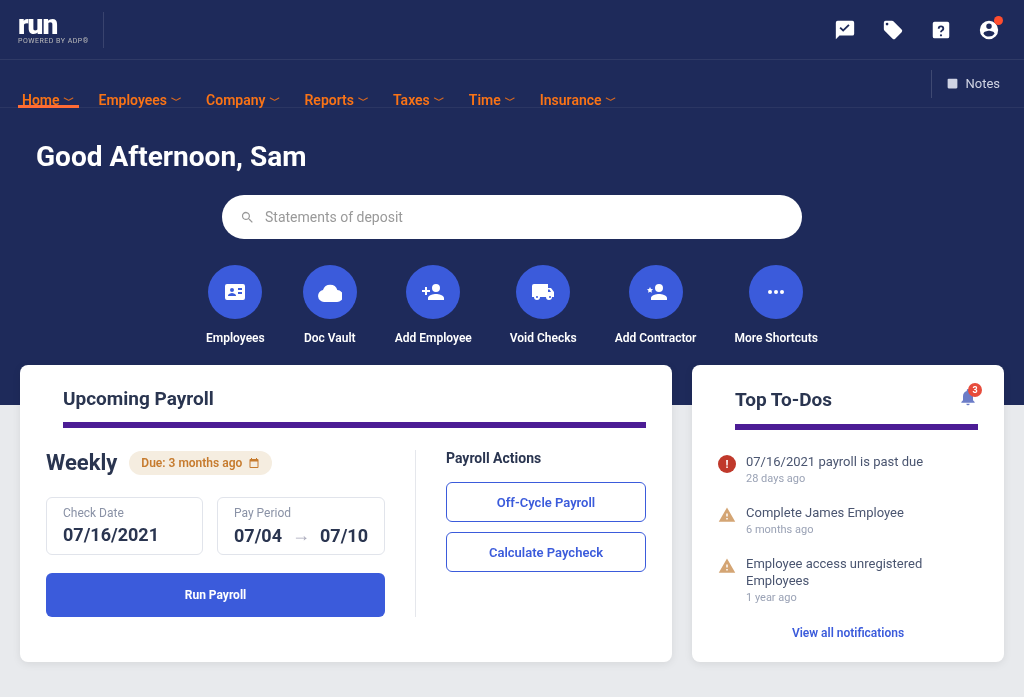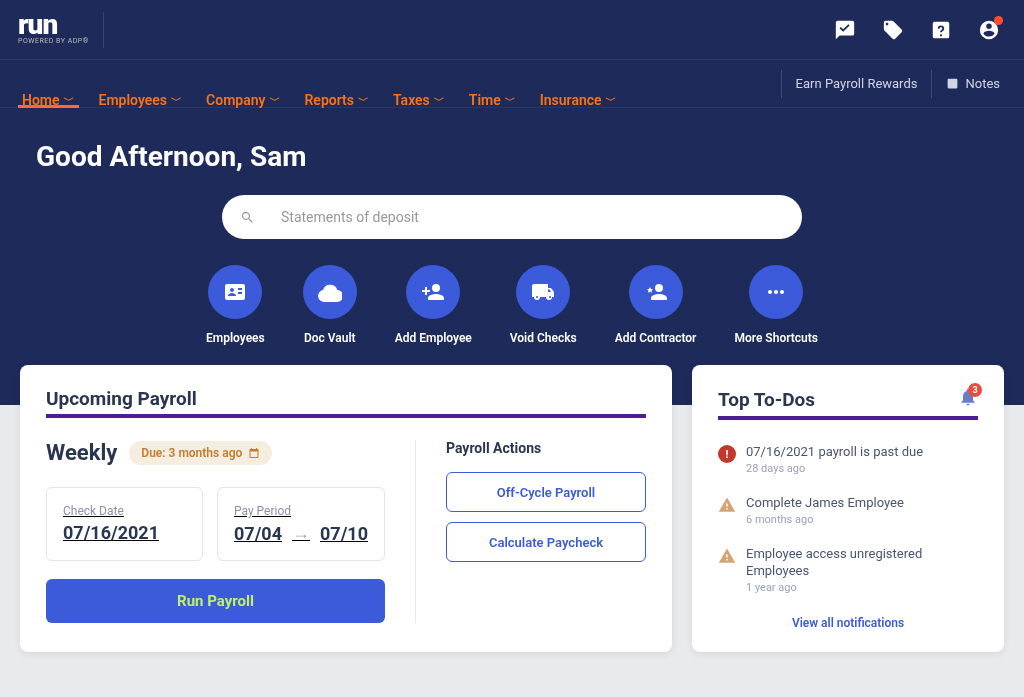--- a/index.html
+++ b/index.html
@@ -15,48 +15,48 @@
 .top-icon svg { width: 22px; height: 22px; fill: #fff; }
 .notif-dot { position: absolute; top: 3px; right: 3px; width: 9px; height: 9px; background: #ff4d2e; border-radius: 50%; }
 .navbar { display: flex; align-items: center; height: 48px; padding: 0 10px; border-bottom: 1px solid rgba(255,255,255,0.06); }
 .nav-item { display: flex; align-items: flex-end; gap: 4px; color: #f97316; font-size: 14px; font-weight: 600; padding: 0 12px; height: 48px; cursor: pointer; position: relative; }
 .nav-item.active::after { content: ""; position: absolute; bottom: 0; left: 8px; right: 8px; height: 3px; background: #ff6b35; }
 .nav-chevron { font-size: 11px; opacity: 0.85; }
 .nav-spacer { flex: 1; }
 .nav-link { font-size: 13px; color: #d0d4e4; padding: 0 14px; cursor: pointer; border-left: 1px solid rgba(255,255,255,0.15); height: 28px; display: flex; align-items: center; gap: 6px; }
 .greeting { font-size: 28px; font-weight: 700; margin-top: 32px; margin-left: 36px; }
 .search-wrap { display: flex; justify-content: center; margin-top: 22px; }
-.search { width: 580px; height: 44px; background: #fff; border-radius: 22px; display: flex; align-items: center; padding: 0 18px; gap: 26px; }
+.search { width: 580px; height: 44px; background: #fff; border-radius: 22px; display: flex; align-items: center; padding: 0 18px; gap: 10px; }
 .search svg { width: 15px; height: 15px; fill: #999; }
 .search input { flex: 1; border: none; outline: none; font-size: 14px; color: #333; }
 .search input::placeholder { color: #999; }
 .shortcuts { display: flex; justify-content: center; gap: 38px; margin-top: 26px; }
 .shortcut { display: flex; flex-direction: column; align-items: center; gap: 12px; cursor: pointer; }
 .shortcut-circle { width: 54px; height: 54px; background: #3b5bdb; border-radius: 50%; display: flex; align-items: center; justify-content: center; }
 .shortcut-circle svg { width: 24px; height: 24px; fill: #fff; }
 .shortcut-label { font-size: 12px; font-weight: 600; color: #fff; }
 .cards { display: flex; gap: 20px; padding: 0 20px; margin-top: -40px; }
 .card { background: #fff; border-radius: 8px; box-shadow: 0 2px 8px rgba(0,0,0,0.08); padding: 22px 26px; }
 .card-main { flex: 1; }
 .card-side { width: 312px; }
-.card-title { font-size: 19px; font-weight: 700; color: #2a3550; padding-bottom: 4px; border-bottom: 4px solid #4c1d95; display: flex; align-items: center; justify-content: space-between; }
+.card-title { font-size: 19px; font-weight: 700; color: #2a3550; padding-bottom: 12px; border-bottom: 6px solid #4c1d95; display: flex; align-items: center; justify-content: space-between; margin-left: 17px; }
 .main-body { display: flex; gap: 30px; margin-top: 22px; }
 .main-left { flex: 1; }
 .main-right { width: 200px; }
 .v-sep { width: 1px; background: #e5e7ec; }
 .weekly-row { display: flex; align-items: center; gap: 12px; }
 .weekly { font-size: 22px; font-weight: 700; color: #2a3550; }
 .due-badge { background: #f5ede0; color: #c67b2e; font-size: 12px; font-weight: 600; padding: 5px 12px; border-radius: 14px; display: flex; align-items: center; gap: 6px; }
 .due-badge svg { width: 12px; height: 12px; fill: #c67b2e; }
 .date-boxes { display: flex; gap: 14px; margin-top: 22px; }
-.date-box { border: 1px solid #e1e4eb; border-radius: 6px; padding: 16px 16px; flex: 1; text-decoration: underline; }
+.date-box { border: 1px solid #e1e4eb; border-radius: 6px; padding: 8px 16px; flex: 1; }
 .date-label { font-size: 12px; color: #8a92a6; margin-bottom: 4px; }
 .date-value { font-size: 18px; font-weight: 700; color: #2a3550; display: flex; align-items: center; gap: 10px; }
 .arrow { color: #aab; font-weight: 400; }
-.run-btn { width: 100%; margin-top: 18px; height: 44px; background: #3b5bdb; color: #bef264; border: none; border-radius: 6px; font-size: 15px; font-weight: 700; cursor: pointer; }
+.run-btn { width: 100%; margin-top: 18px; height: 44px; background: #3b5bdb; color: #ffffff; border: none; border-radius: 6px; font-size: 12px; font-weight: 700; cursor: pointer; }
 .actions-title { font-size: 14px; font-weight: 700; color: #2a3550; margin-bottom: 16px; }
 .action-btn { width: 100%; height: 40px; border: 1.5px solid #3b5bdb; background: #fff; color: #3b5bdb; border-radius: 6px; font-size: 13px; font-weight: 600; cursor: pointer; margin-bottom: 10px; }
 .bell-badge { position: relative; }
 .bell-badge svg { width: 20px; height: 20px; fill: #6b7cc7; }
 .badge-count { position: absolute; top: -4px; right: -4px; background: #e74c3c; color: #fff; font-size: 9px; font-weight: 700; width: 14px; height: 14px; border-radius: 50%; display: flex; align-items: center; justify-content: center; }
 .todo-list { margin-top: 14px; }
 .todo-item { display: flex; gap: 10px; padding: 10px 0; }
 .todo-icon { width: 18px; height: 18px; flex-shrink: 0; margin-top: 1px; }
 .todo-icon.err { background: #c0392b; border-radius: 50%; display: flex; align-items: center; justify-content: center; }
 .todo-icon.err::after { content: "!"; color: #fff; font-size: 11px; font-weight: 700; }
@@ -125,23 +125,20 @@
     <div class="nav-item">
         <span>Time</span>
         <span class="nav-chevron">﹀</span>
       </div>
     <div class="nav-item">
         <span>Insurance</span>
         <span class="nav-chevron">﹀</span>
       </div>
     <div class="nav-spacer"></div>
     <div class="nav-link">
-        <span>Earn Payroll Rewards</span>
-      </div>
-    <div class="nav-link">
       <svg width="13" height="13" viewBox="0 0 24 24" fill="#d0d4e4">
           <path d="M19 3H5a2 2 0 0 0-2 2v14a2 2 0 0 0 2 2h14a2 2 0 0 0 2-2V5a2 2 0 0 0-2-2z"></path>
         </svg>
       <span>Notes</span>
     </div>
   </div>
 
   <div class="greeting">Good Afternoon, Sam</div>
 
   <div class="search-wrap">

